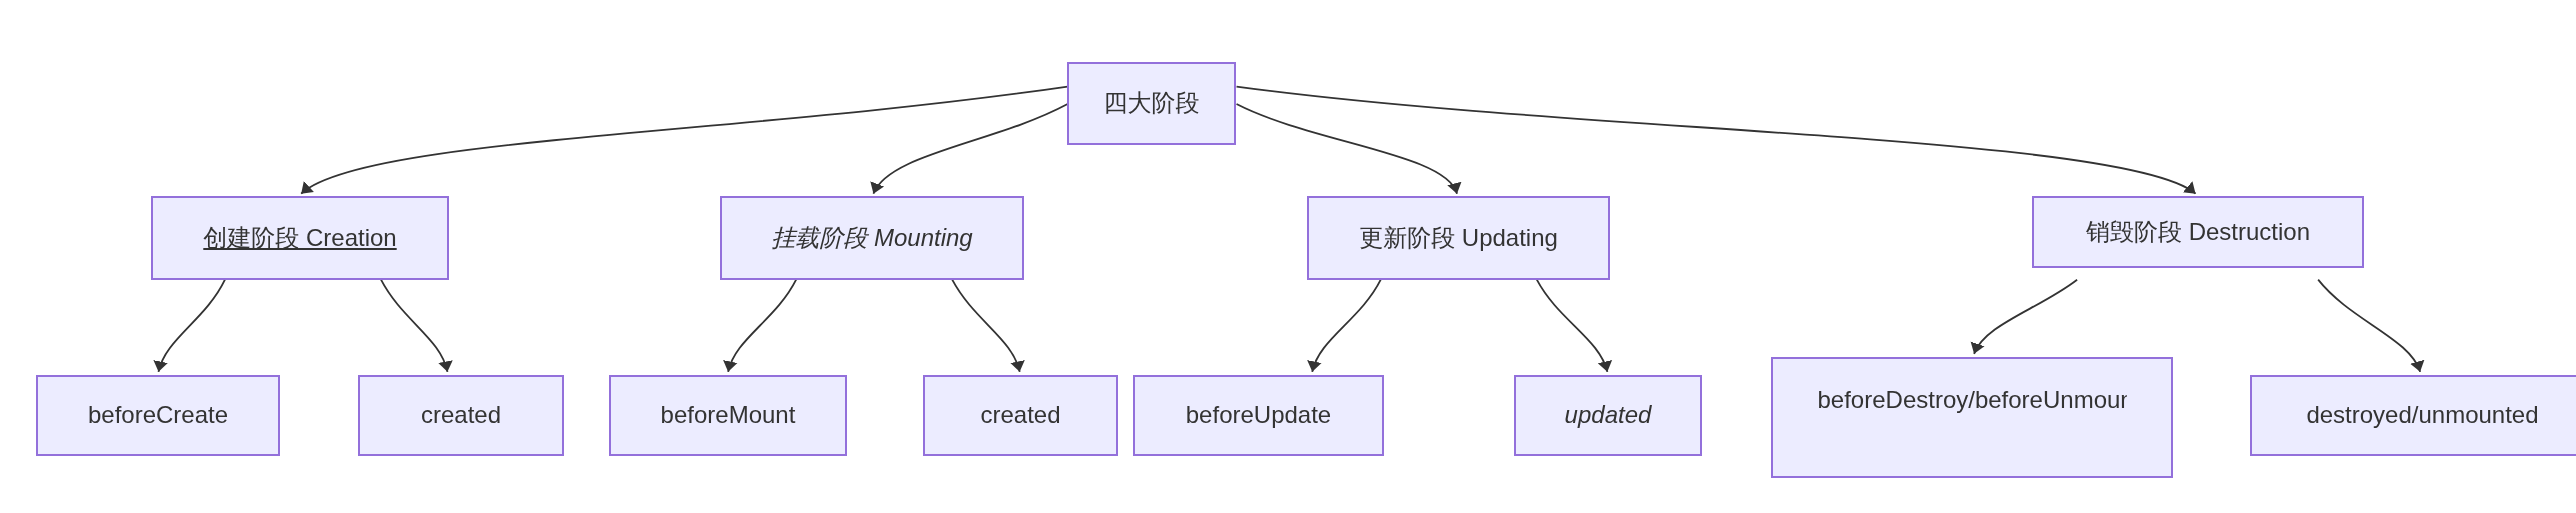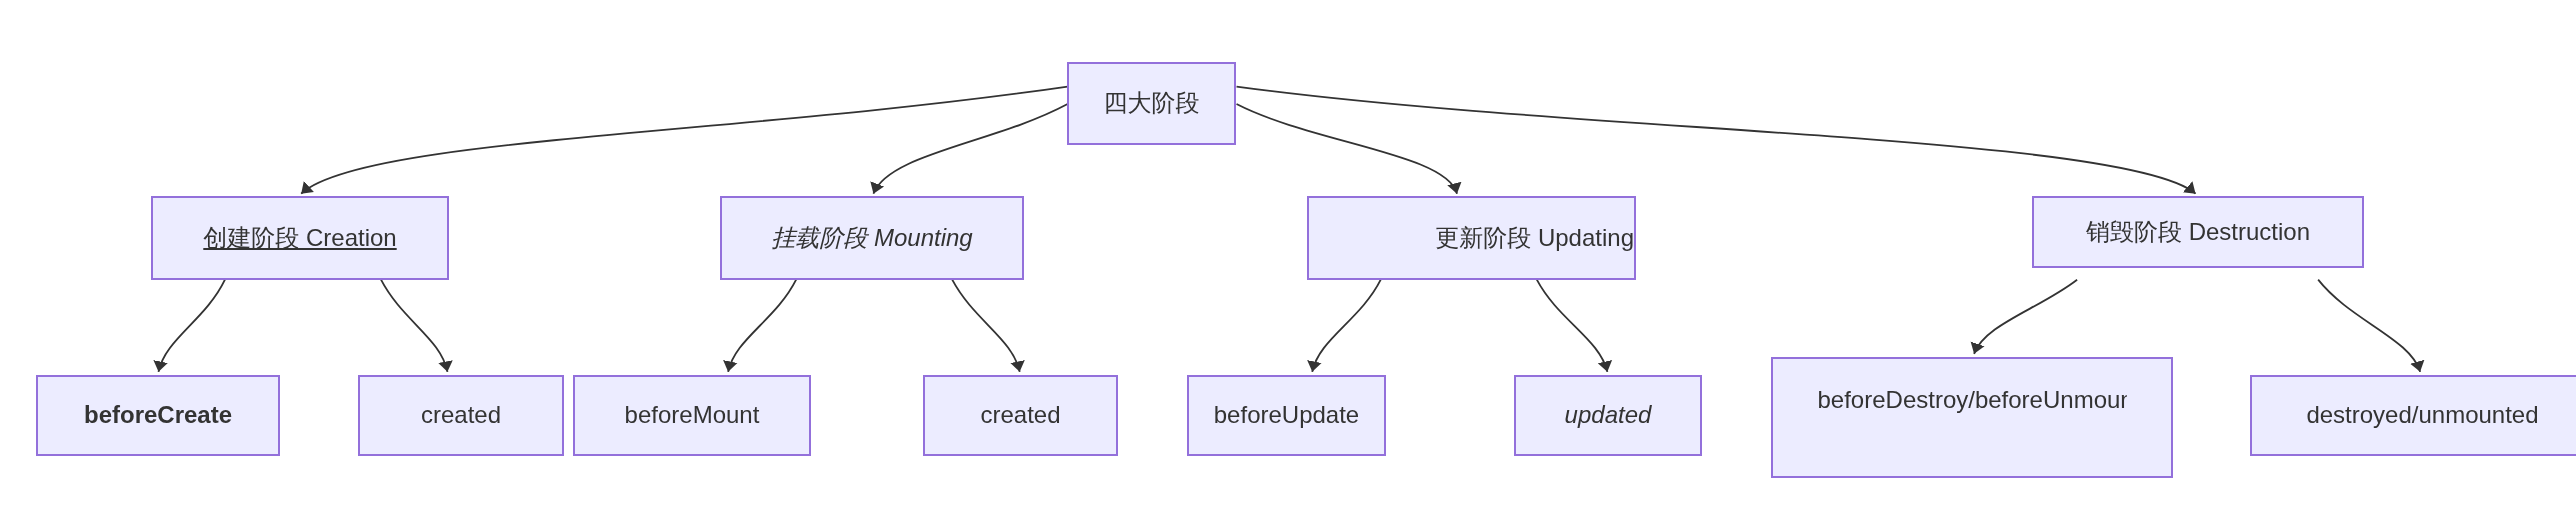--- a/index.html
+++ b/index.html
@@ -58,39 +58,39 @@
   <div id="node-layer">
       <div class="node" style="left: 1067px; top: 36px; width: 169px; height: 83px; margin-top: 26px;">
         <div class="labelwrap"><span>四大阶段</span></div>
       </div>
       <div class="node" style="left: 151px; top: 196px; width: 298px; height: 84px; text-decoration: underline;">
         <div class="labelwrap"><span>创建阶段 Creation</span></div>
       </div>
       <div class="node" style="left: 720px; top: 196px; width: 304px; height: 84px; font-style: italic;">
         <div class="labelwrap"><span>挂载阶段 Mounting</span></div>
       </div>
-      <div class="node" style="left: 1307px; top: 196px; width: 329px; height: 84px; justify-content: flex-end;">
+      <div class="node" style="left: 1307px; top: 196px; width: 303px; height: 84px;">
         <div class="labelwrap"><span>更新阶段 Updating</span></div>
       </div>
       <div class="node" style="left: 2032px; top: 196px; width: 332px; height: 72px;">
         <div class="labelwrap"><span>销毁阶段 Destruction</span></div>
       </div>
-      <div class="node" style="left: 36px; top: 375px; width: 244px; height: 81px; font-weight: bold;">
+      <div class="node" style="left: 36px; top: 375px; width: 244px; height: 81px;">
         <div class="labelwrap"><span>beforeCreate</span></div>
       </div>
       <div class="node" style="left: 358px; top: 375px; width: 206px; height: 81px;">
         <div class="labelwrap"><span>created</span></div>
       </div>
-      <div class="node" style="left: 573px; top: 375px; width: 238px; height: 81px;">
+      <div class="node" style="left: 609px; top: 375px; width: 238px; height: 81px;">
         <div class="labelwrap"><span>beforeMount</span></div>
       </div>
       <div class="node" style="left: 923px; top: 375px; width: 195px; height: 81px;">
         <div class="labelwrap"><span>created</span></div>
       </div>
-      <div class="node" style="left: 1187px; top: 375px; width: 199px; height: 81px; justify-content: center;">
+      <div class="node" style="left: 1133px; top: 375px; width: 251px; height: 81px; justify-content: center;">
         <div class="labelwrap"><span>beforeUpdate</span></div>
       </div>
       <div class="node" style="left: 1514px; top: 375px; width: 188px; height: 81px; font-style: italic;">
         <div class="labelwrap"><span>updated</span></div>
       </div>
       <div class="node clip" style="left: 1771px; top: 357px; width: 402px; height: 121px;">
         <div class="labelwrap">
           <span>beforeDestroy/beforeUnmount</span>
         </div>
       </div>

